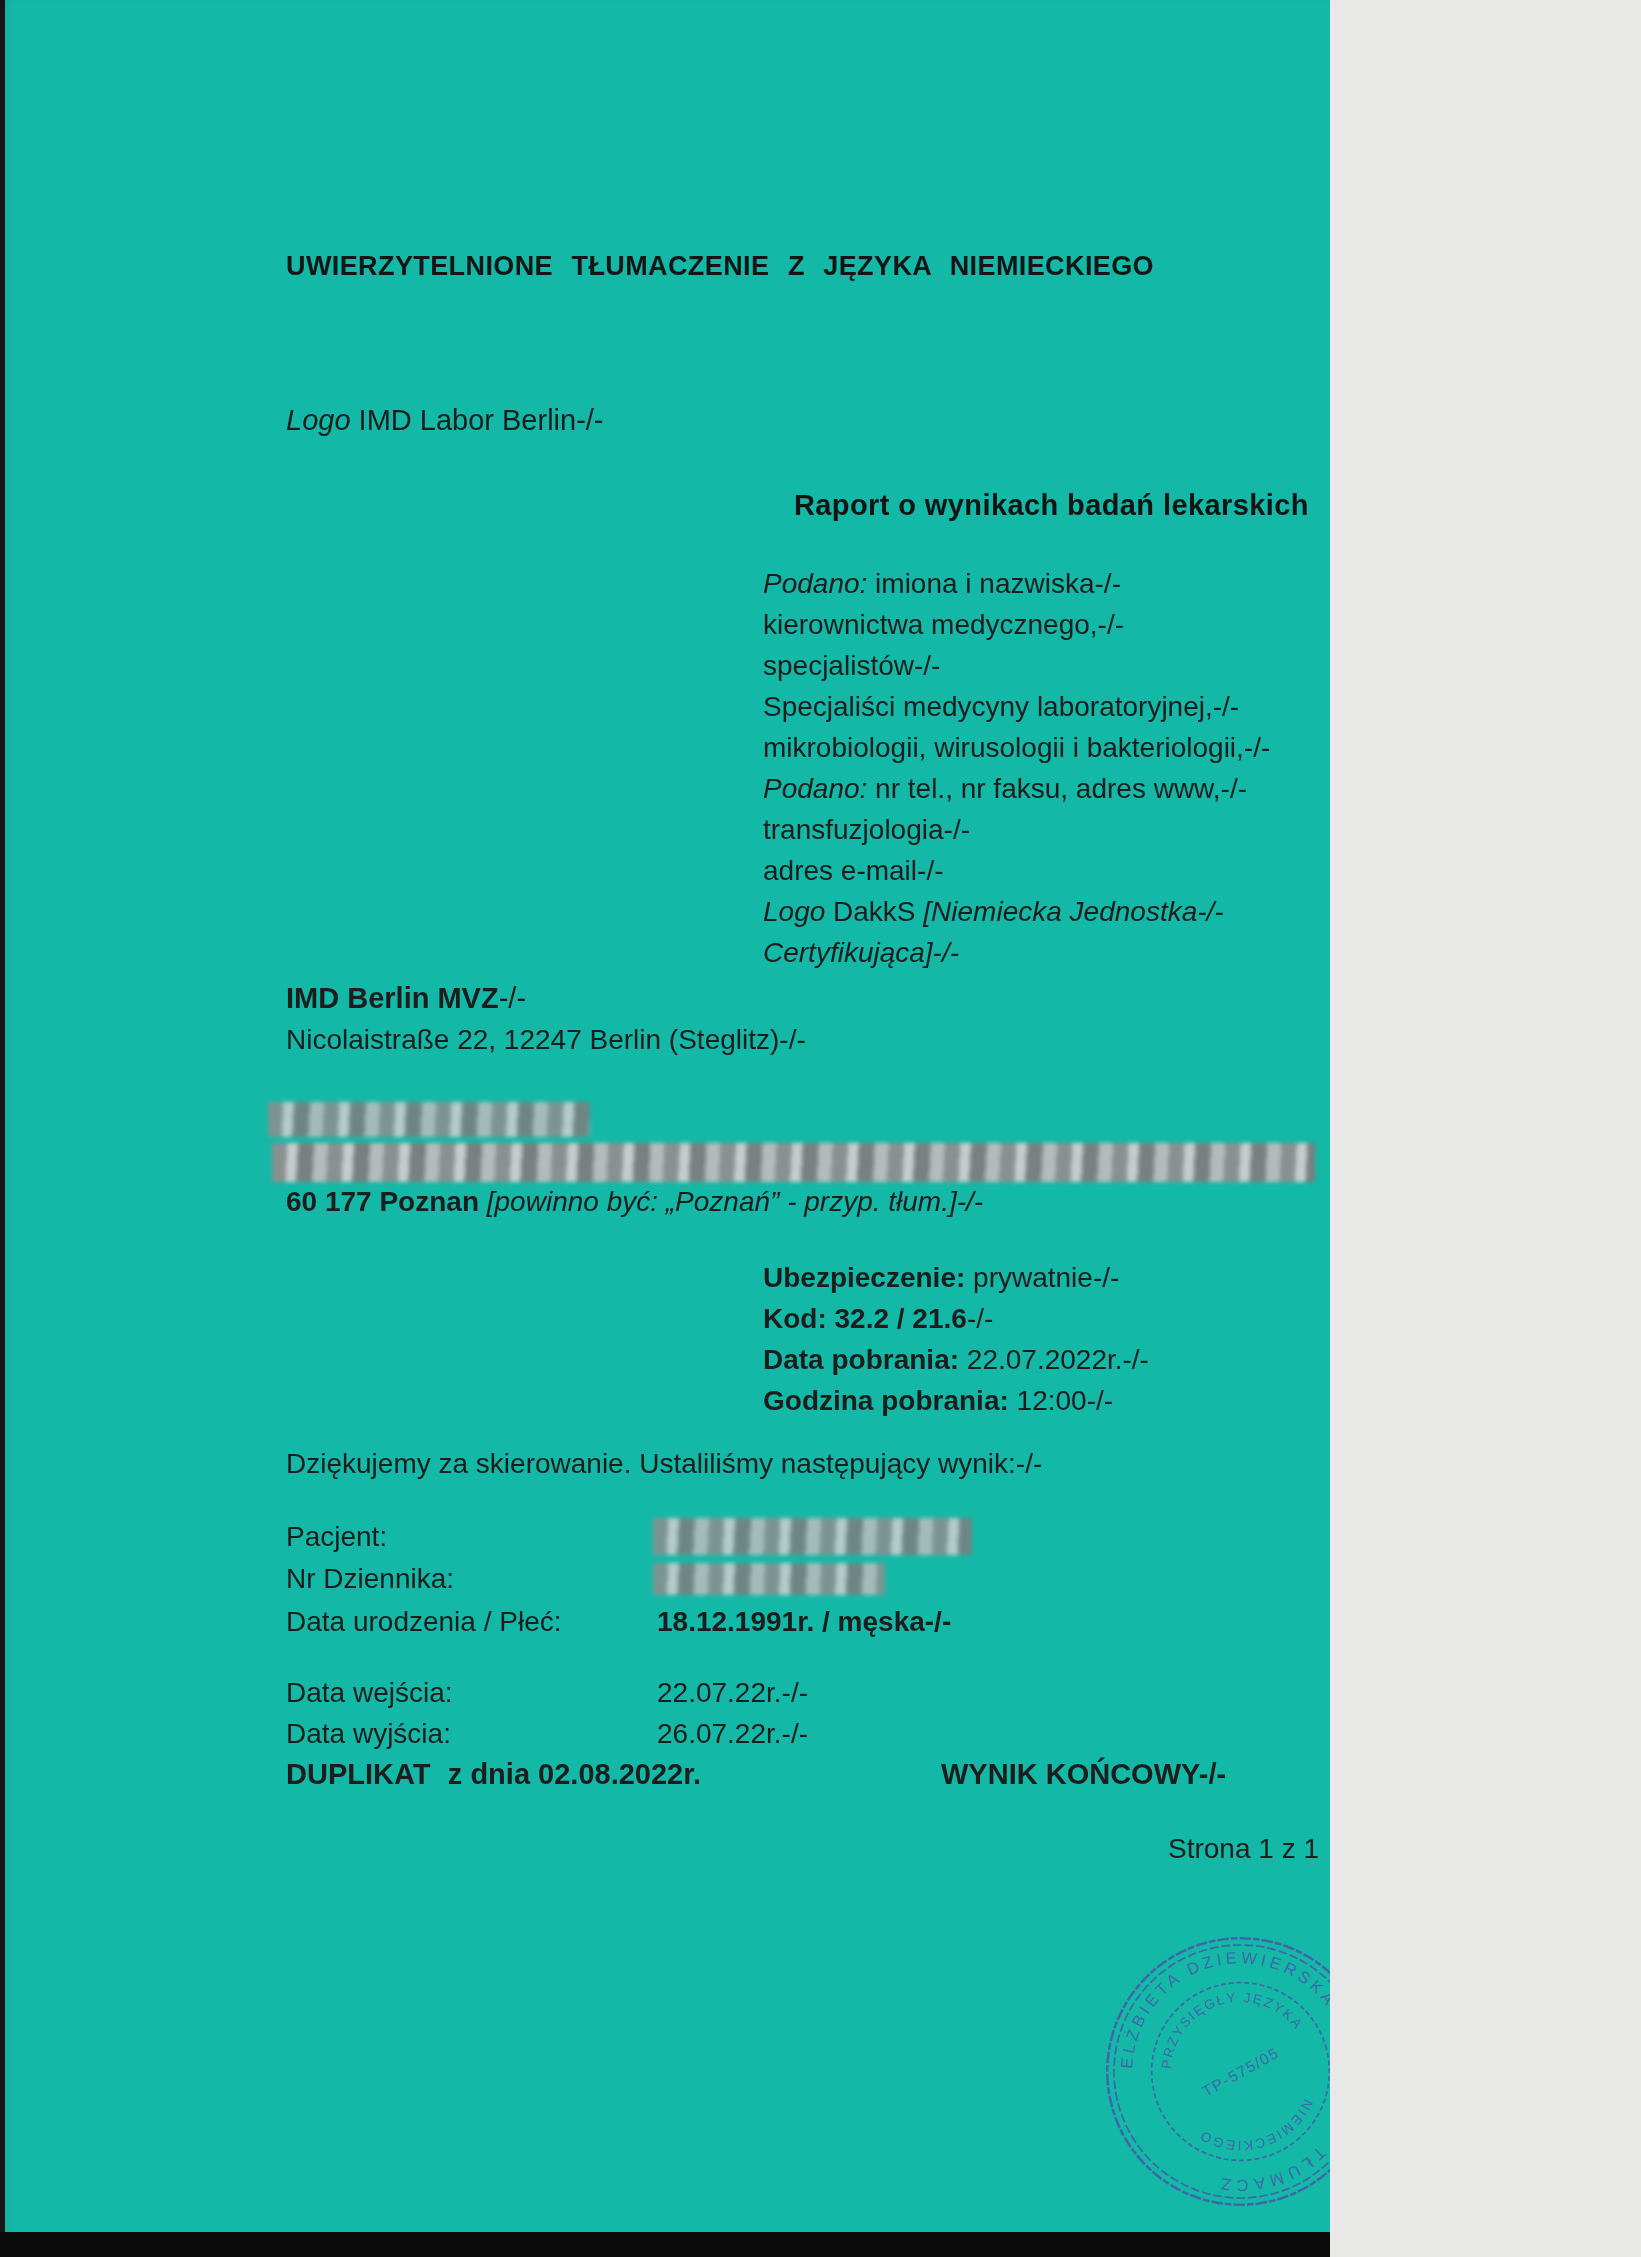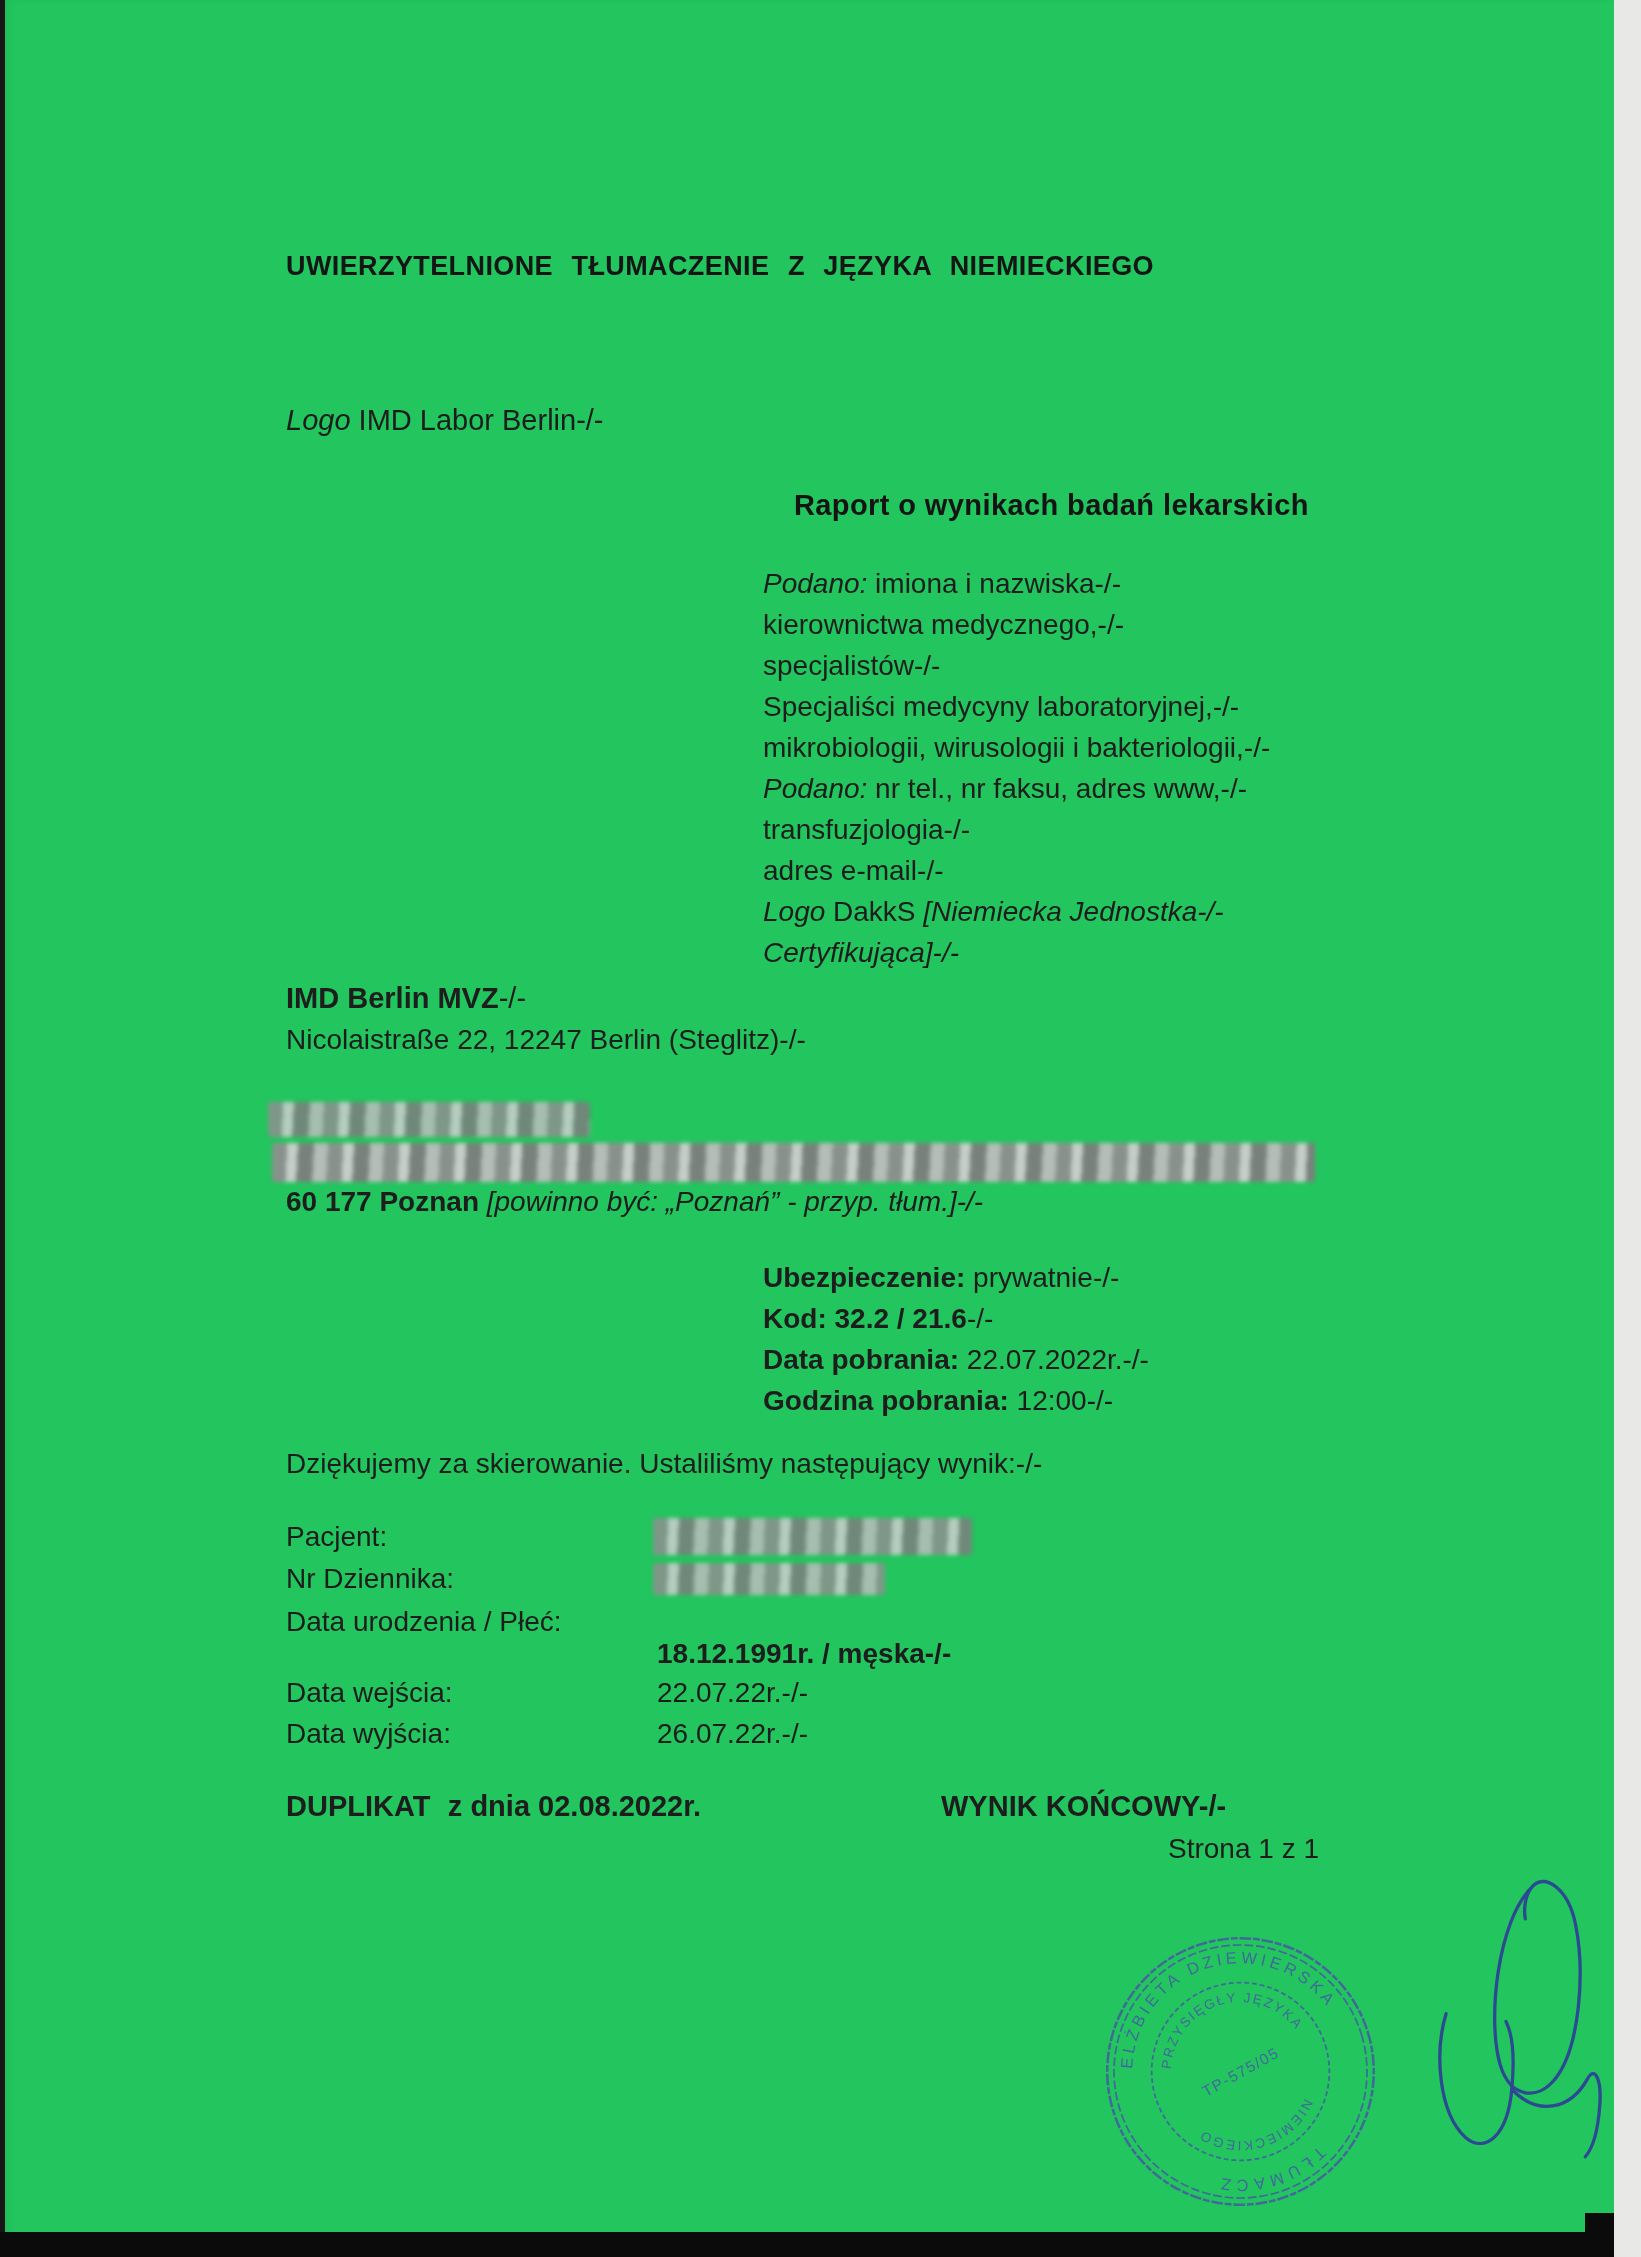--- a/index.html
+++ b/index.html
@@ -1,26 +1,26 @@
 <!DOCTYPE html>
 <html><head>
 <meta charset="utf-8">
 <style>
   html,body{margin:0;padding:0;background:#e8e8e6;}
   .doc-page{
     position:relative;
-    width:1614px;height:2257px;
-    background:#22c55e;
+    width:1330px;height:2257px;
+    background:#14b8a6;
     font-family:"Liberation Sans", sans-serif;
     color:#1d1d1d;
     overflow:hidden;
     box-shadow:inset 9.7px 0 13.5px -7.7px rgba(0,0,0,.12);
   }
   .abs{position:absolute;white-space:nowrap;}
-  .b{font-weight:bold;margin-top:32px;}
+  .b{font-weight:bold;}
   .i{font-style:italic;}
   .doc-title{
     left:286px;top:251px;
     font-size:27px;font-weight:bold;
     letter-spacing:0.4px;word-spacing:10.6px;
     color:#151515;
   }
   .intro{left:286px;top:319px;font-size:29px;font-style:italic;line-height:42px;white-space:nowrap;}
   .logo-note{left:286px;top:404px;font-size:29px;}
   .report-title{left:794px;top:489px;font-size:29px;font-weight:bold;letter-spacing:0.4px;color:#141414;text-align:center;}

